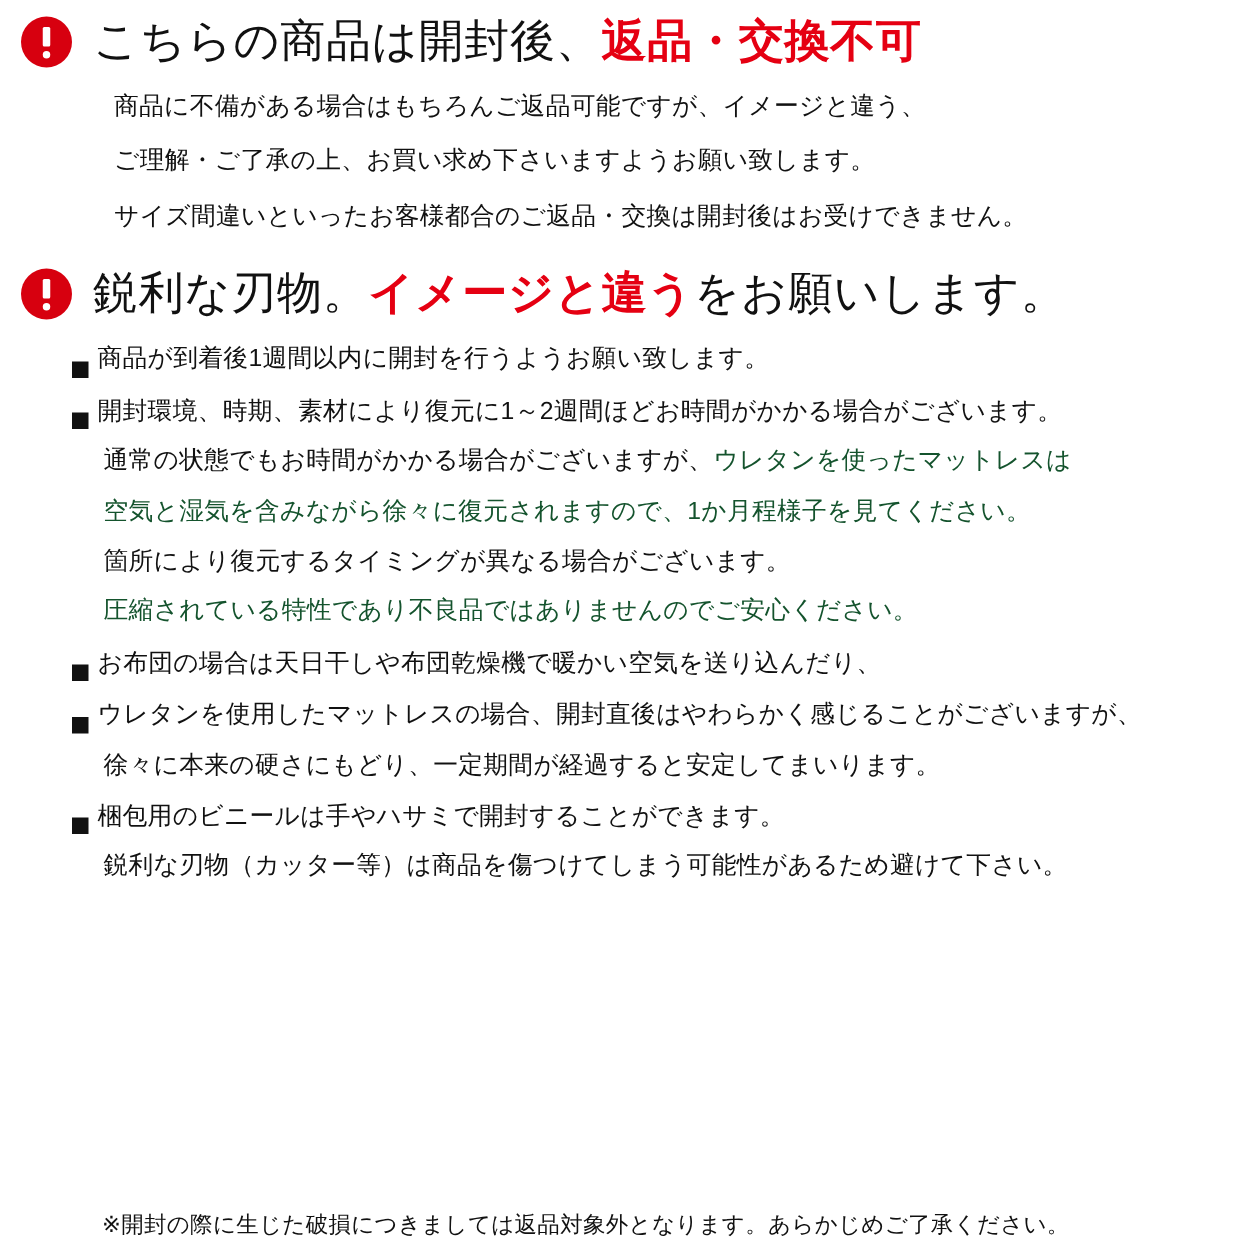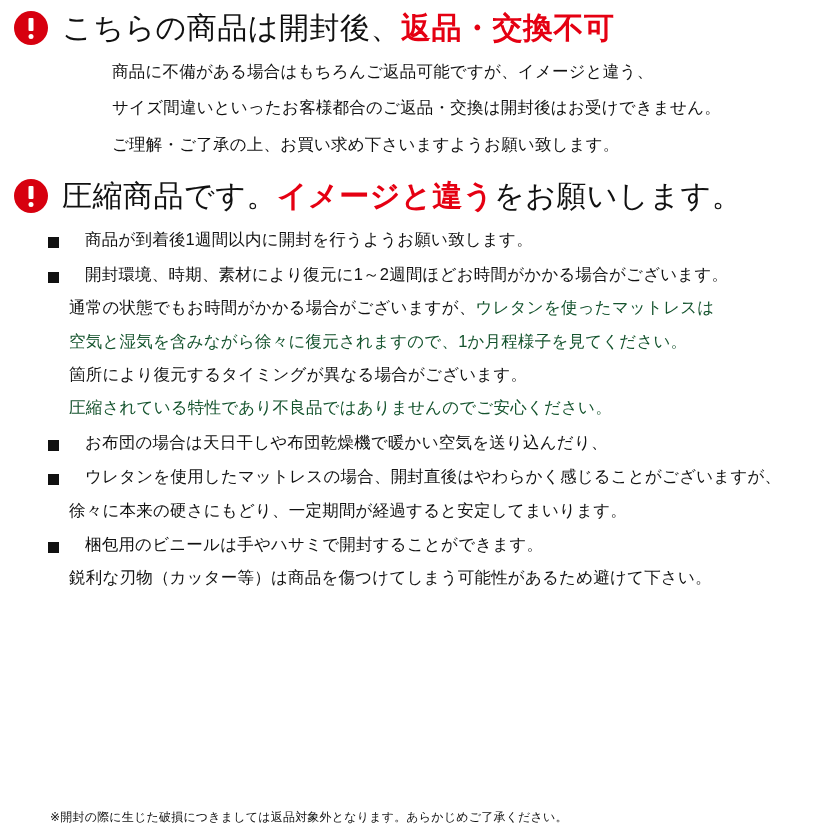--- a/index.html
+++ b/index.html
@@ -76,38 +76,37 @@
     line-height: 1.42;
     margin: 0;
     padding: 0;
     letter-spacing: 0.2px;
   }
   .block-1 {
     margin: 14px 0 0 62px;
   }
   .block-1 .para {
     margin-bottom: 13px;
-    margin-left: 36px;
   }
 
   .section-2-head {
     margin-top: 22px;
   }
   .bullet-list {
     list-style: none;
     margin: 14px 0 0 0;
     padding: 0 0 0 34px;
   }
   .bullet-item {
     margin-bottom: 11px;
   }
   .bullet-line {
     display: flex;
-    align-items: center;
-    gap: 26px;
+    align-items: flex-end;
+    gap: 6px;
   }
   .sq {
     flex: 0 0 auto;
     width: 11px;
     height: 11px;
     background: #111111;
     margin-top: 6px;
   }
   .bullet-line .para {
     flex: 1 1 auto;
@@ -116,46 +115,46 @@
     margin: 10px 0 0 21px;
   }
   .sub .para {
     margin-bottom: 10px;
   }
   .red {
     color: #14532d;
   }
   .footnote {
     position: absolute;
-    left: 50px;
+    left: 68px;
     bottom: 14px;
-    font-size: 12px;
+    font-size: 15px;
     color: #111111;
     letter-spacing: 0.2px;
   }
 </style>
 </head>
 <body>
 
 <div class="page">
 
   <div class="section-head">
     <div class="excl-icon"></div>
     <div class="head-text"><span>こちらの商品は開封後、</span><span class="red">返品・交換不可</span></div>
   </div>
 
   <div class="block-1">
     <p class="para">商品に不備がある場合はもちろんご返品可能ですが、イメージと違う、</p>
+    <p class="para">ご理解・ご了承の上、お買い求め下さいますようお願い致します。</p>
     <p class="para">サイズ間違いといったお客様都合のご返品・交換は開封後はお受けできません。</p>
-    <p class="para">ご理解・ご了承の上、お買い求め下さいますようお願い致します。</p>
   </div>
 
   <div class="section-head section-2-head">
     <div class="excl-icon"></div>
-    <div class="head-text"><span>圧縮商品です。</span><span class="red">イメージと違う</span><span>をお願いします。</span></div>
+    <div class="head-text"><span>鋭利な刃物。</span><span class="red">イメージと違う</span><span>をお願いします。</span></div>
   </div>
 
   <ul class="bullet-list">
 
     <li class="bullet-item">
       <div class="bullet-line">
         <span class="sq"></span>
         <p class="para">商品が到着後1週間以内に開封を行うようお願い致します。</p>
       </div>
     </li>

